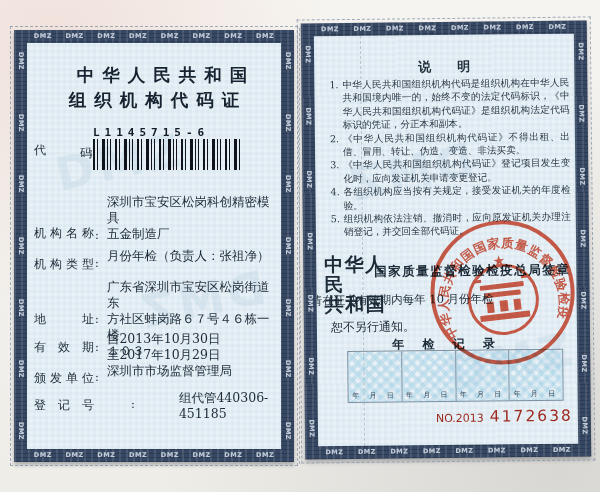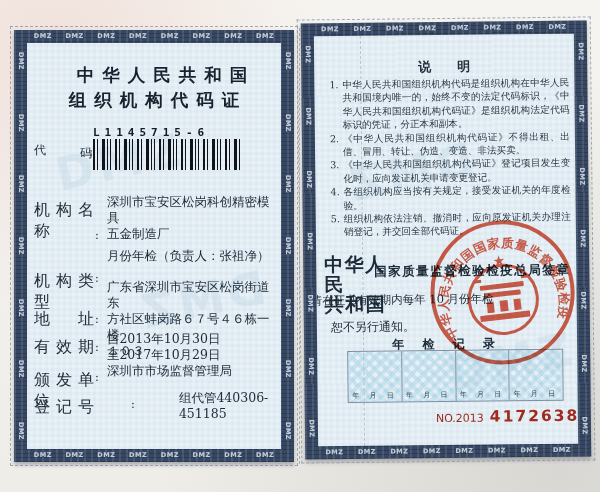--- a/index.html
+++ b/index.html
@@ -54,26 +54,26 @@
             font-size:11px;font-weight:bold;color:#121b26;letter-spacing:5px;}
   .bars{position:absolute;left:66px;top:13px;width:148px;height:31px;
         background:
           repeating-linear-gradient(90deg,
             #10141a 0 2px, rgba(0,0,0,0) 2px 4px,
             #10141a 4px 5px, rgba(0,0,0,0) 5px 9px,
             #10141a 9px 12px, rgba(0,0,0,0) 12px 14px,
             #10141a 14px 15px, rgba(0,0,0,0) 15px 17px,
             #10141a 17px 18px, rgba(0,0,0,0) 18px 22px);}
   .frow{position:absolute;left:7px;right:2px;display:flex;gap:8px;}
-  .frow .flabel{flex:0 0 60px;font-size:16px;color:#1d2b38;
+  .frow .flabel{flex:0 0 60px;font-size:12px;color:#1d2b38;
         text-align:justify;text-align-last:justify;}
   .frow .colon{margin-left:-7px;font-size:11.5px;color:#1d2b38;}
   .fvalue{flex:1;font-size:12.5px;line-height:16px;color:var(--ink,#1d2b38);}
   .r1{top:151px;align-items:flex-end;}
-  .r2{top:205px;align-items:flex-start;} .r2 .flabel,.r2 .colon{margin-top:23px;}
+  .r2{top:205px;align-items:flex-start;} .r2 .flabel,.r2 .colon{margin-top:8px;}
   .r3{top:236px;align-items:center;}
   .r4{top:288px;align-items:center;}
   .r5{top:320px;align-items:flex-start;} .r5 .flabel,.r5 .colon{margin-top:7px;}
   .r6{top:347px;align-items:flex-start;gap:44px;} .r6 .flabel,.r6 .colon{margin-top:7px;}
   
   .notes-title{position:absolute;top:23px;left:0;right:0;text-align:center;
                font-size:13px;font-weight:bold;color:#222f3c;}
   .notes{position:absolute;top:42px;left:15px;right:5px;margin:0;padding:0;list-style:none;}
   .notes li{font-size:9.6px;line-height:13.4px;color:var(--notes-ink,#2a3744);
             text-align:justify;padding-left:13px;position:relative;}
@@ -91,21 +91,21 @@
               border:1px solid #7d8fa0;display:flex;z-index:0;}
   .insp-cell{flex:1;position:relative;border-right:1px solid #7d8fa0;
              background:
                repeating-linear-gradient(45deg, rgba(140,200,225,.28) 0 4px, rgba(0,0,0,0) 4px 8px),
                repeating-linear-gradient(-45deg, rgba(140,200,225,.28) 0 4px, rgba(0,0,0,0) 4px 8px);}
   .insp-cell:last-child{border-right:none;}
   .ymd{position:absolute;bottom:1px;left:0;right:0;text-align:center;
        font-size:7px;letter-spacing:4px;color:#3c4a58;}
   .serial{position:absolute;top:372px;left:118px;white-space:nowrap;z-index:1;}
   .serial .sp{font-family:"DejaVu Sans",sans-serif;font-size:11px;color:var(--serial-red,#9e2b1e);}
-  .serial .sn{font-family:"DejaVu Sans",sans-serif;font-size:15.5px;font-weight:bold;
+  .serial .sn{font-family:"DejaVu Sans",sans-serif;font-size:15.5px;font-weight:normal;
               letter-spacing:2px;color:var(--serial-red,#9e2b1e);margin-left:6px;}
   .seal{position:absolute;left:111px;top:183px;width:150px;height:150px;
         mix-blend-mode:multiply;opacity:.92;z-index:2;transform:rotate(-6deg);}
 </style>
 </head>
 <body>
 
 <div class="scan">
 
   <div class="page page-left">

